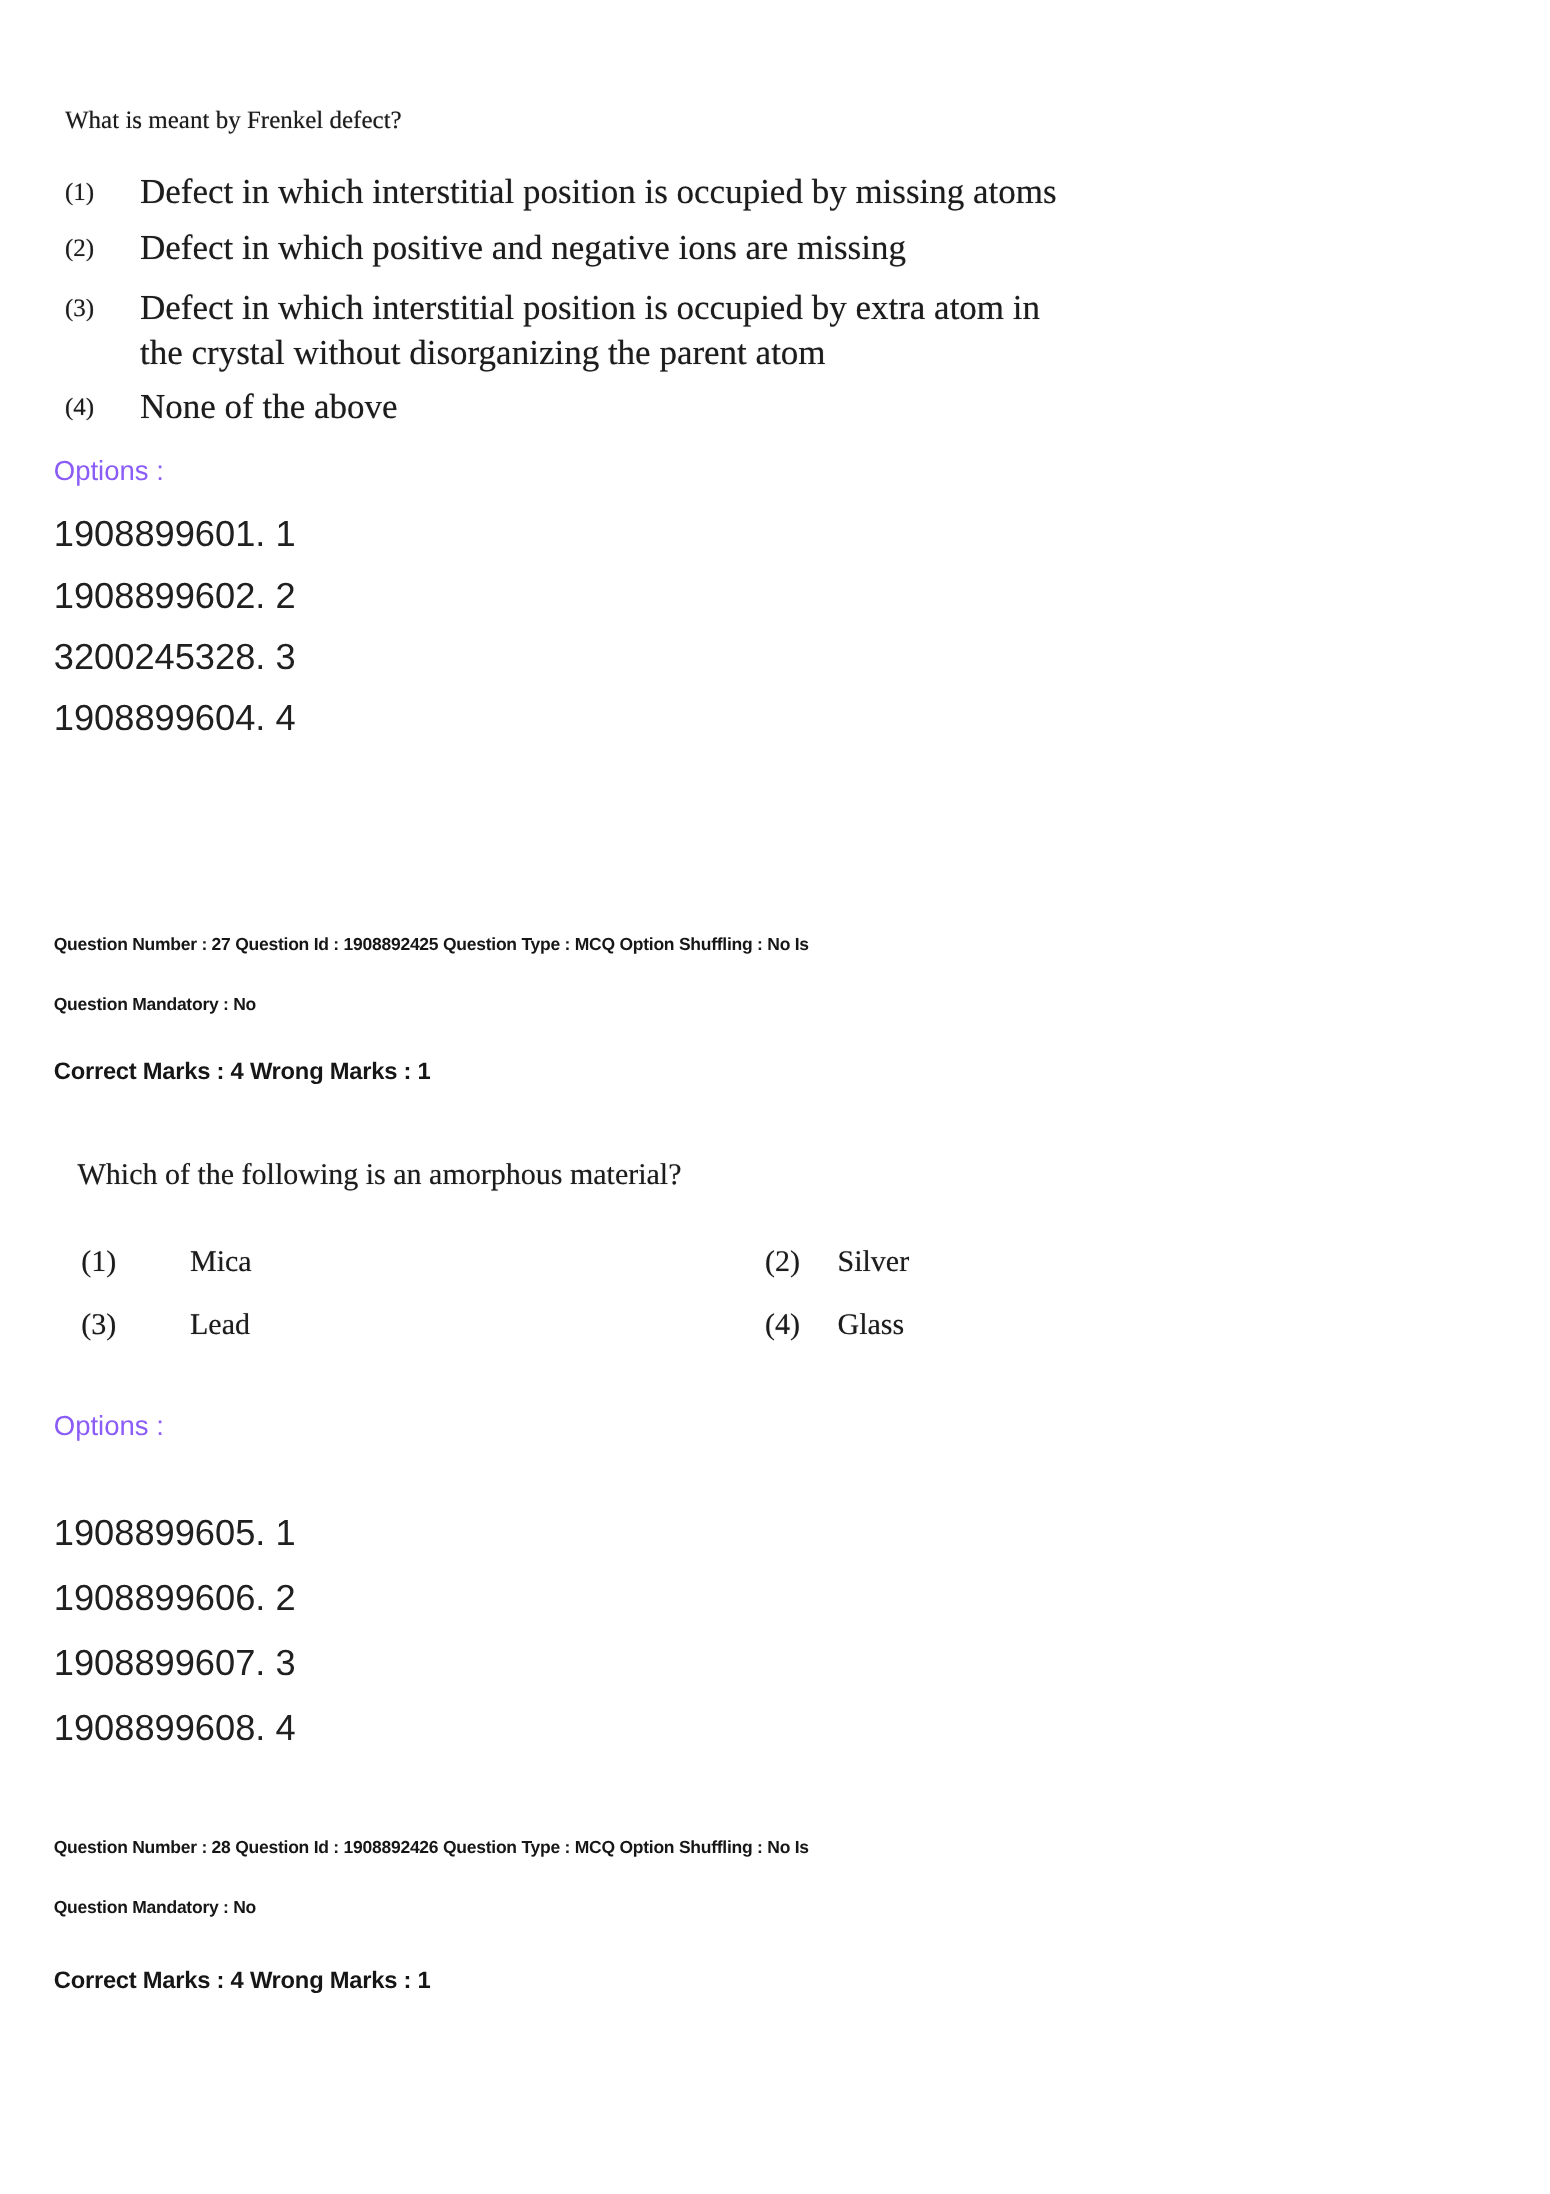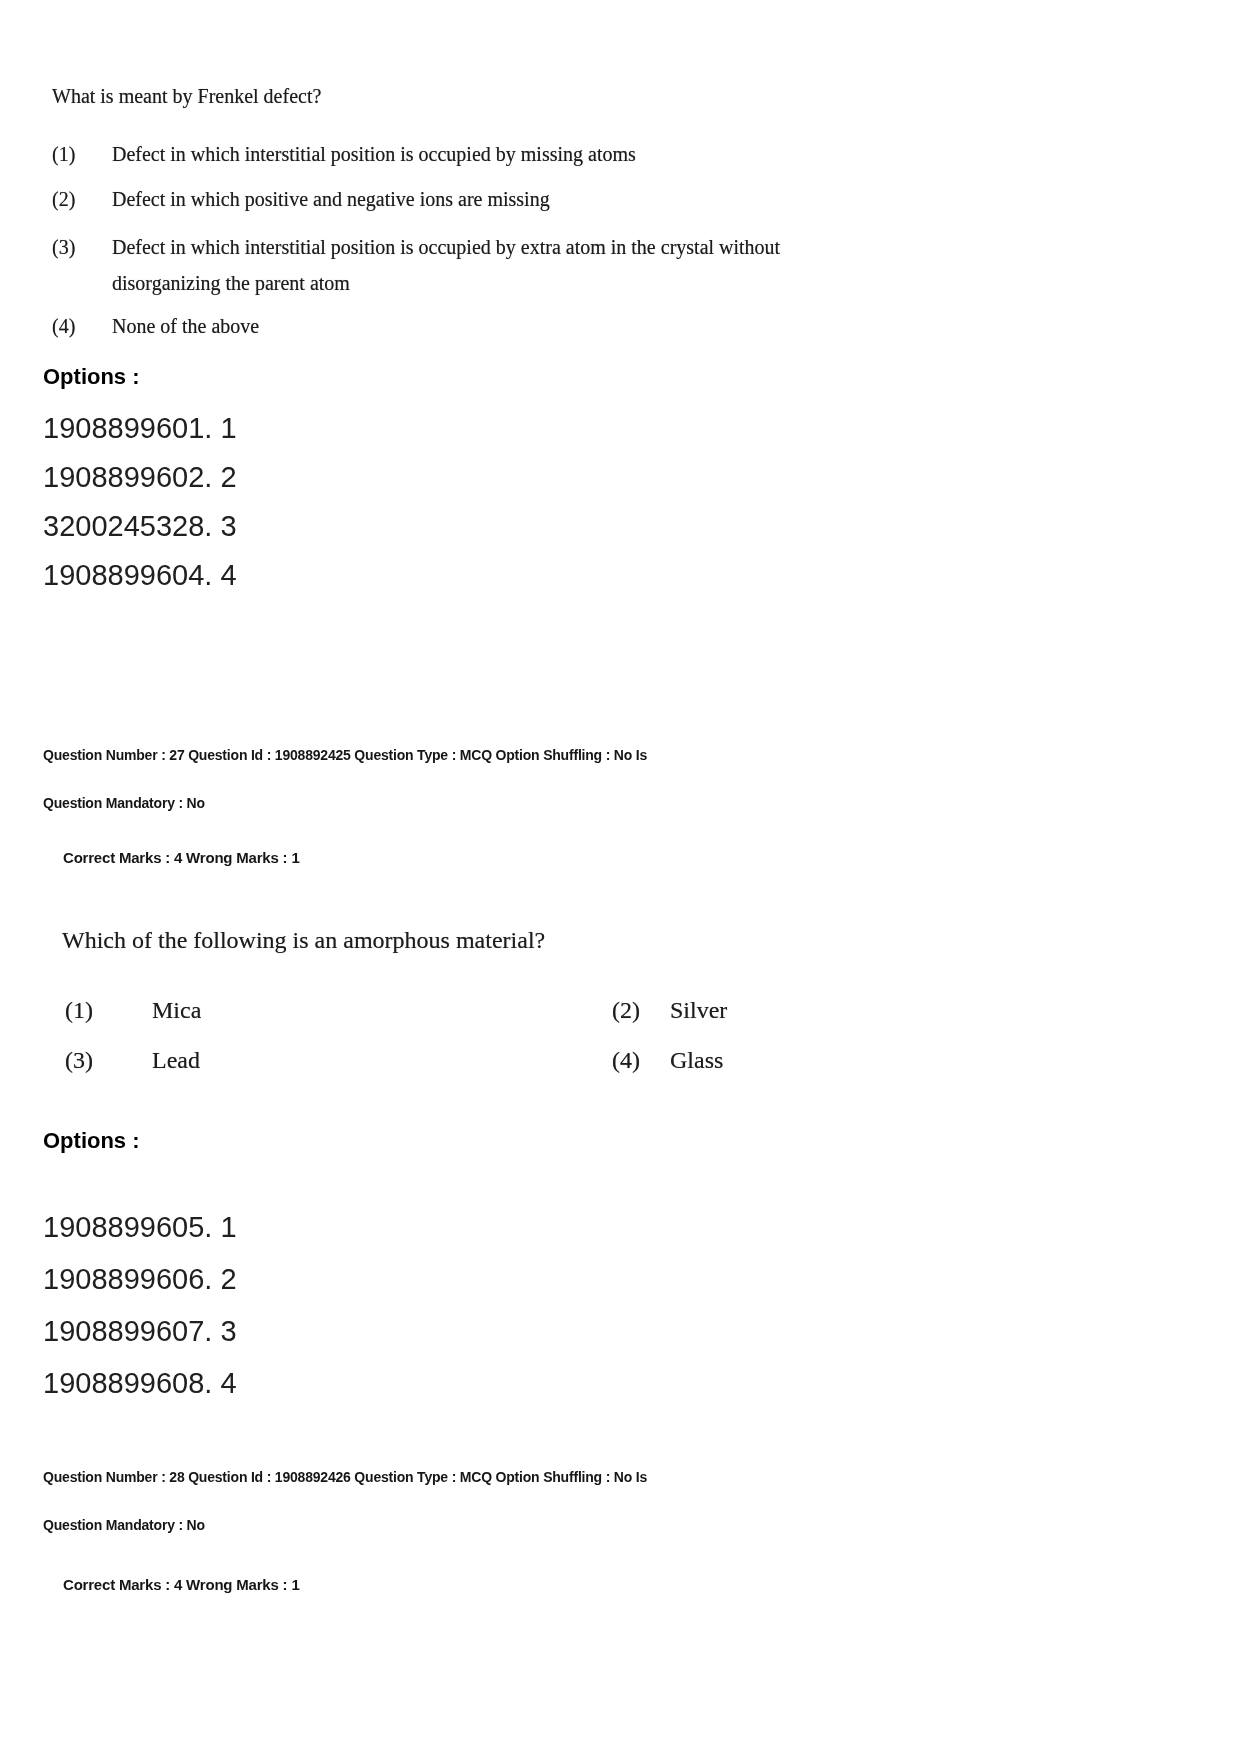--- a/index.html
+++ b/index.html
@@ -45,36 +45,36 @@
   .q26-choices .choice-row.c2 { height: 30px; }
   .q26-choices .choice-row.c3 { height: 72px; margin-bottom: 10px; }
   .q26-choices .choice-num {
     width: 60px;
     flex: 0 0 60px;
     font-size: 20px;
     line-height: 30px;
   }
   .q26-choices .choice-text {
     width: 745px;
-    font-size: 20px;
+    font-size: 28px;
     line-height: 30px;
   }
   .q26-choices .choice-row.c3 .choice-num,
   .q26-choices .choice-row.c3 .choice-text {
     line-height: 36px;
   }
 
   
   .options-heading {
     position: absolute;
     left: 43px;
     font-size: 22px;
-    font-weight: bold;
-    line-height: 30px;
-    color: #000000;
+    font-weight: normal;
+    line-height: 30px;
+    color: #8b5cf6;
   }
   .options-list {
     position: absolute;
     left: 43px;
     font-size: 29px;
     line-height: 30px;
     color: #202020;
   }
   .options-list .option-id {
     height: 30px;
@@ -100,27 +100,26 @@
     height: 48px;
     line-height: 48px;
   }
   #meta-27 { top: 731px; }
   #marks-27 { top: 834px; }
   #meta-28 { top: 1453px; }
   #marks-28 { top: 1561px; }
   .marks-block {
     position: absolute;
     left: 43px;
-    font-size: 15px;
+    font-size: 19px;
     font-weight: bold;
     letter-spacing: -0.2px;
     color: #161616;
     height: 48px;
     line-height: 48px;
-    margin-left: 20px;
   }
 
   
   .q27-question {
     position: absolute;
     top: 924px;
     left: 62px;
     font-size: 24px;
     line-height: 32px;
   }

